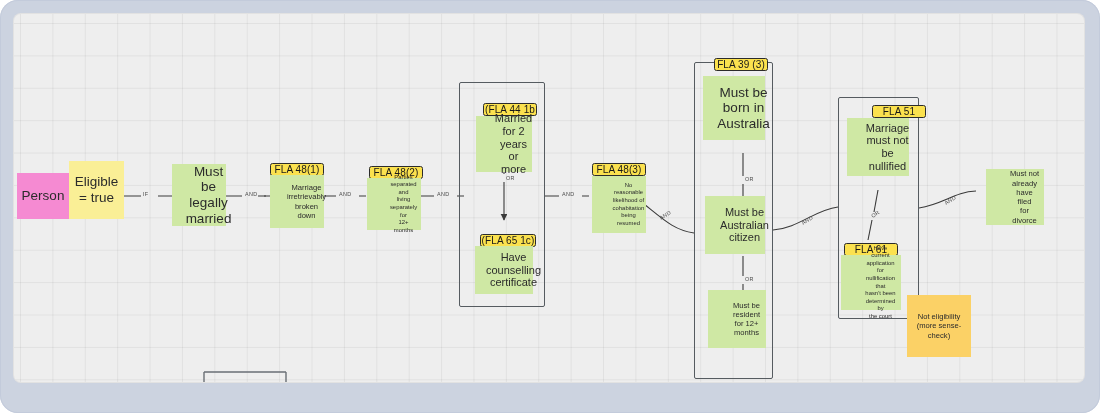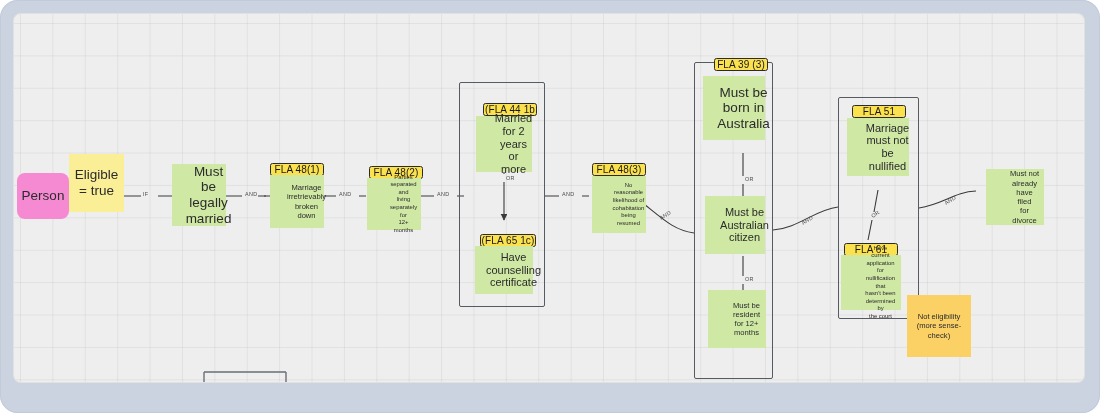--- a/index.html
+++ b/index.html
@@ -126,25 +126,25 @@
     <div class="elabel" style="left:731px;top:162px;">OR</div>
     <div class="elabel" style="left:731px;top:262px;">OR</div>
     <div class="elabel rot" style="left:857px;top:197px;">OR</div>
 
     <div class="tag" style="left:256px;top:149px;width:54px;height:13px;">FLA 48(1)</div>
     <div class="tag" style="left:355px;top:152px;width:54px;height:13px;">FLA 48(2)</div>
     <div class="tag" style="left:469px;top:89px;width:54px;height:13px;">(FLA 44 1b</div>
     <div class="tag" style="left:466px;top:220px;width:56px;height:13px;">(FLA 65 1c)</div>
     <div class="tag" style="left:578px;top:149px;width:54px;height:13px;">FLA 48(3)</div>
     <div class="tag" style="left:700px;top:44px;width:54px;height:13px;">FLA 39 (3)</div>
-    <div class="tag" style="left:838px;top:91px;width:54px;height:13px;">FLA 51</div>
+    <div class="tag" style="left:858px;top:91px;width:54px;height:13px;">FLA 51</div>
     <div class="tag" style="left:830px;top:229px;width:54px;height:13px;">FLA 61</div>
 
-    <div class="node pink big" style="left:3px;top:159px;width:52px;height:46px;border-radius:8px;">Person</div>
-    <div class="node yellow big" style="left:55px;top:140px;width:55px;height:58px;white-space:pre-line;">Eligible
+    <div class="node pink big" style="left:3px;top:159px;width:52px;height:46px;">Person</div>
+    <div class="node yellow big" style="left:55px;top:147px;width:55px;height:58px;white-space:pre-line;">Eligible
 = true</div>
     <div class="node green big" style="left:158px;top:150px;width:54px;height:62px;white-space:pre-line;">Must be
 legally
 married</div>
     <div class="node green sml" style="left:256px;top:161px;width:54px;height:53px;white-space:pre-line;">Marriage
 irretrievably
 broken
 down</div>
     <div class="node green xsml" style="left:353px;top:164px;width:54px;height:52px;white-space:pre-line;">Parties
 separated and

